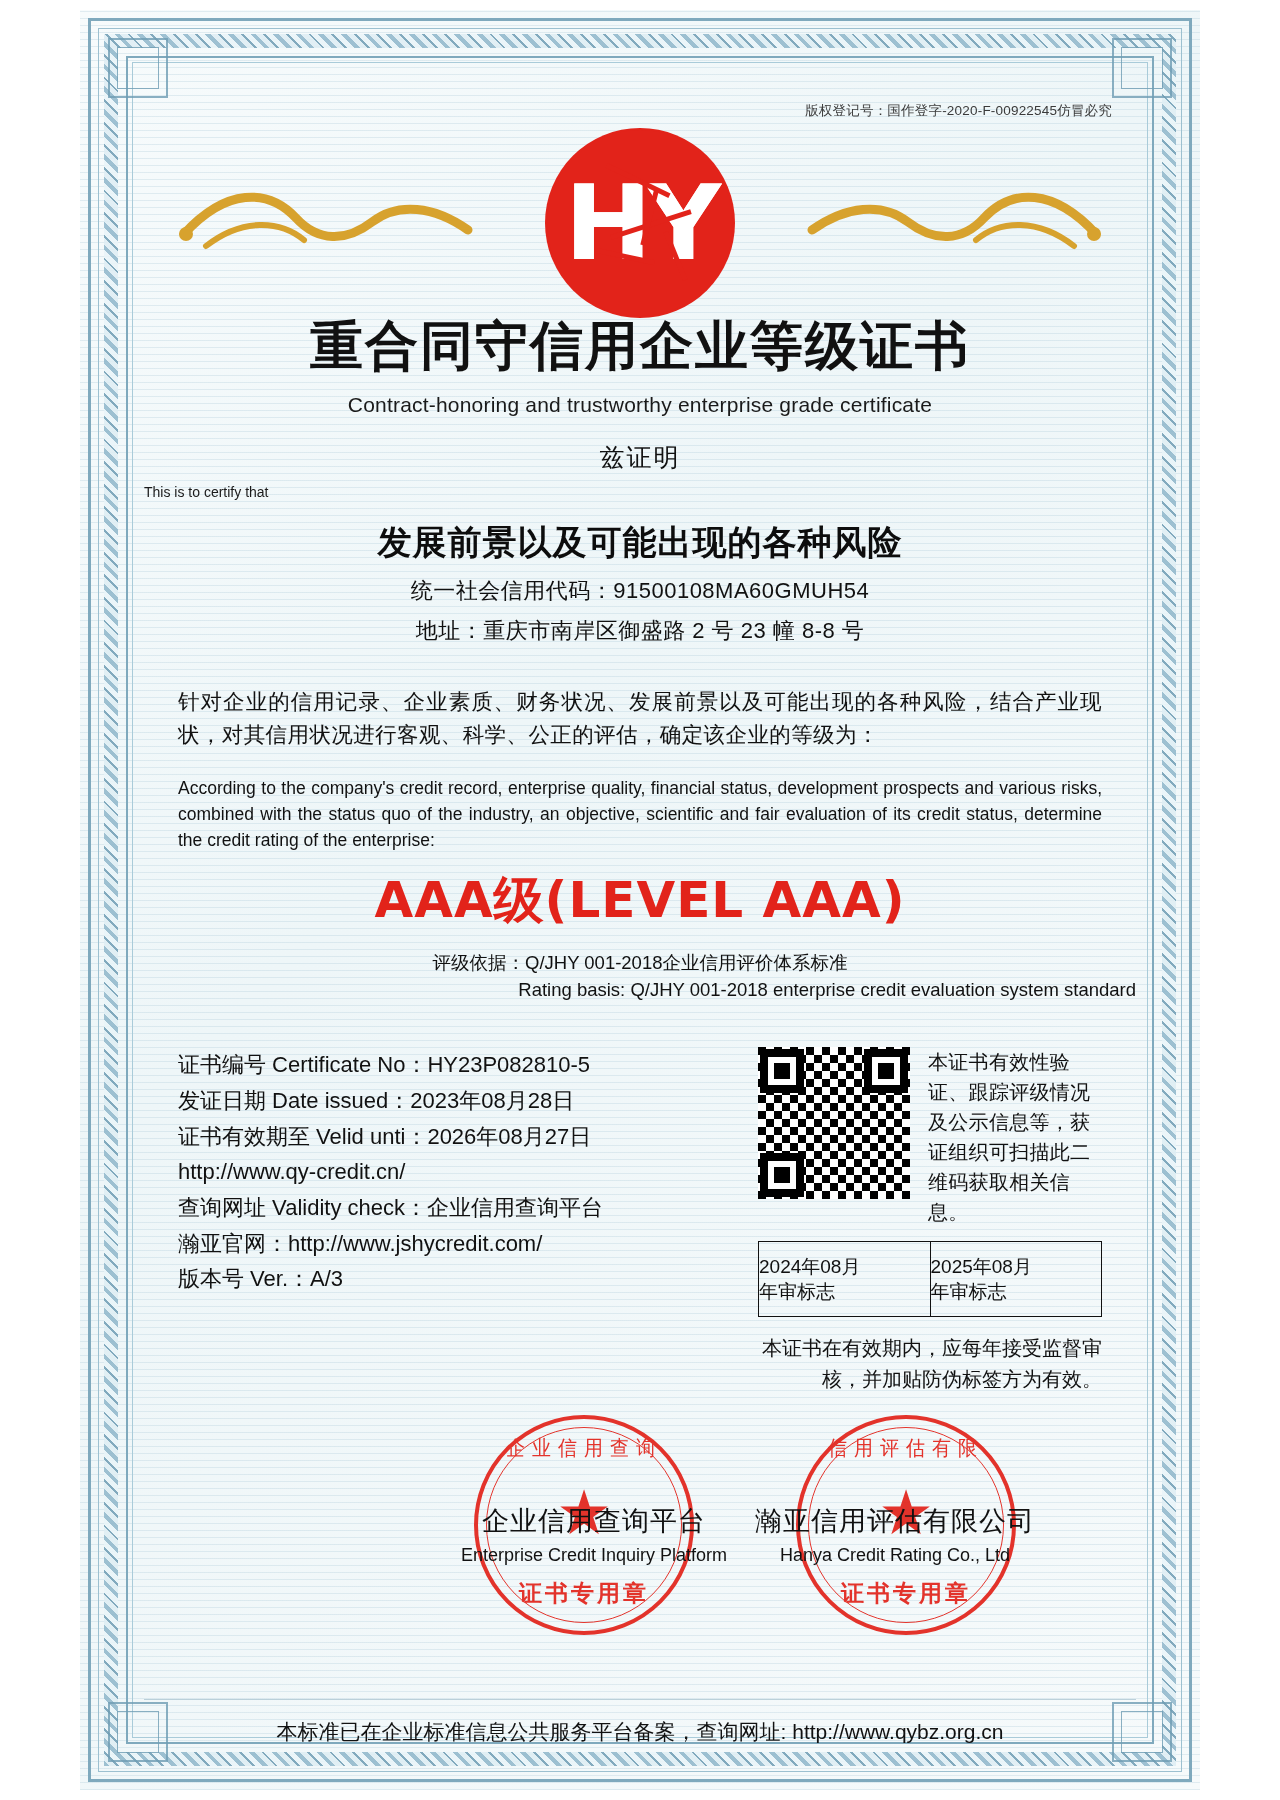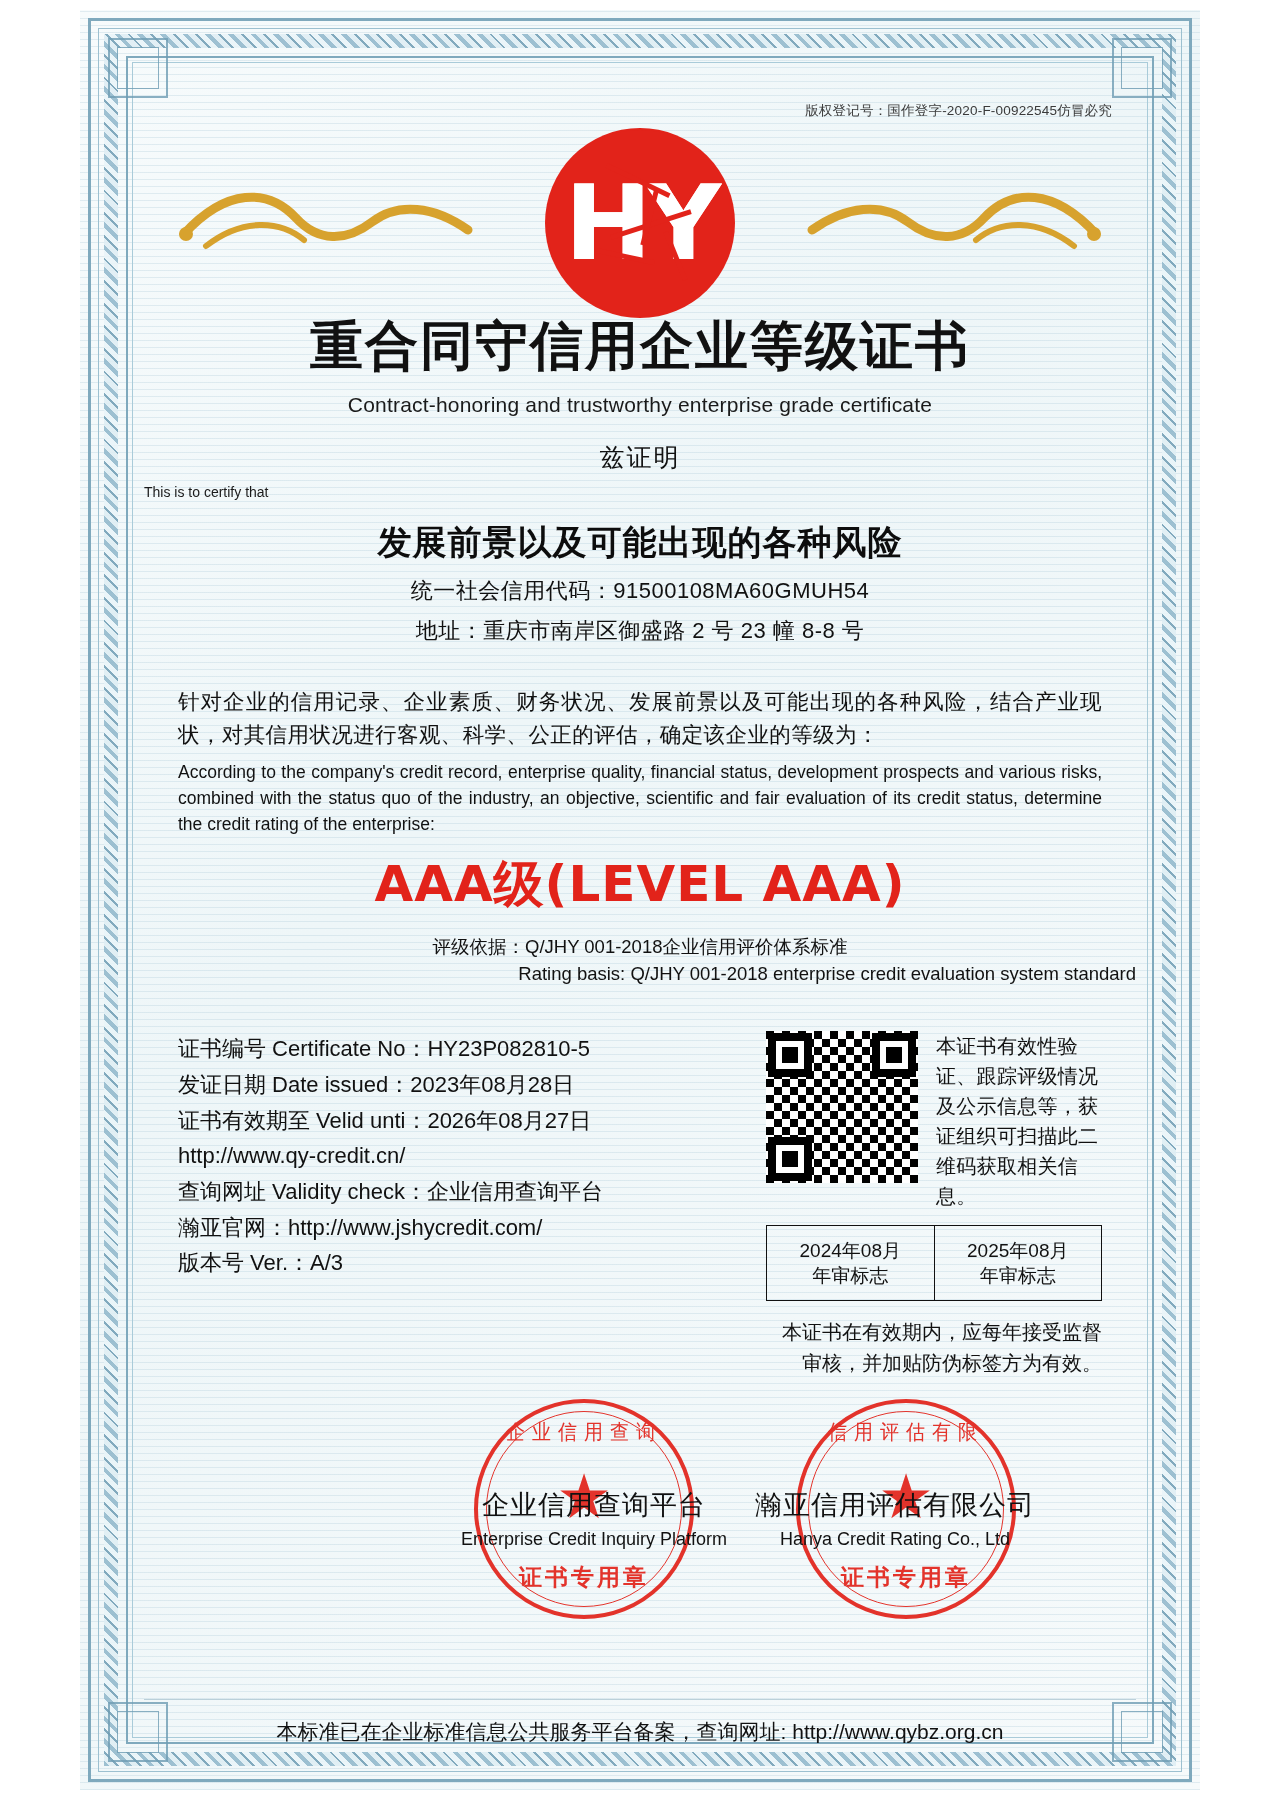--- a/index.html
+++ b/index.html
@@ -151,40 +151,40 @@
   }
 
   
   .para{
     margin:40px 34px 0 34px;
   }
   .para-cn{
     font-size:21.5px;color:#111;line-height:1.55;text-align:justify;letter-spacing:.4px;
   }
   .para-en{
-    font-size:17.5px;color:#111;line-height:1.5;margin-top:6px;text-align:justify;
+    font-size:17.5px;color:#111;line-height:1.5;margin-top:22px;text-align:justify;
   }
 
   
   .level{
     text-align:center;
     font-family:"DejaVu Sans", sans-serif;
     font-size:50px;font-weight:bold;color:#e2231a;
     margin-top:14px;letter-spacing:1px;
   }
   .basis-cn{
     text-align:center;font-size:18.5px;color:#111;margin-top:16px;
   }
   .basis-en{
     text-align:right;font-size:18.5px;color:#111;margin-top:4px;
   }
 
   
   .details-wrap{
-    display:flex;margin-top:46px;padding:0 34px;gap:28px;
+    display:flex;margin-top:46px;padding:0 34px;gap:20px;
   }
   .details{
     flex:0 0 560px;
     font-size:22px;color:#111;line-height:1.62;
   }
   .right-col{flex:1;}
   .qr-row{display:flex;gap:18px;}
   .qr{
     width:152px;height:152px;flex:0 0 152px;
     background:
@@ -202,21 +202,21 @@
   .qr .f2{right:2px;top:2px;}
   .qr .f3{left:2px;bottom:2px;}
   .qr-note{
     font-size:20px;color:#111;line-height:1.5;letter-spacing:.3px;
   }
   .stamps{
     display:flex;margin-top:14px;
   }
   .stamp-box{
     flex:1;border:1.5px solid #111;height:74px;
-    display:flex;flex-direction:column;align-items:center;justify-content:center;
+    display:flex;flex-direction:column;align-items:flex-start;justify-content:center;
     font-size:19px;color:#111;line-height:1.35;
   }
   .stamp-box + .stamp-box{border-left:0;}
   .note-bottom{
     margin-top:16px;font-size:20px;color:#111;line-height:1.55;text-align:right;
   }
 
   
   .seals{
     position:relative;height:230px;margin-top:16px;

